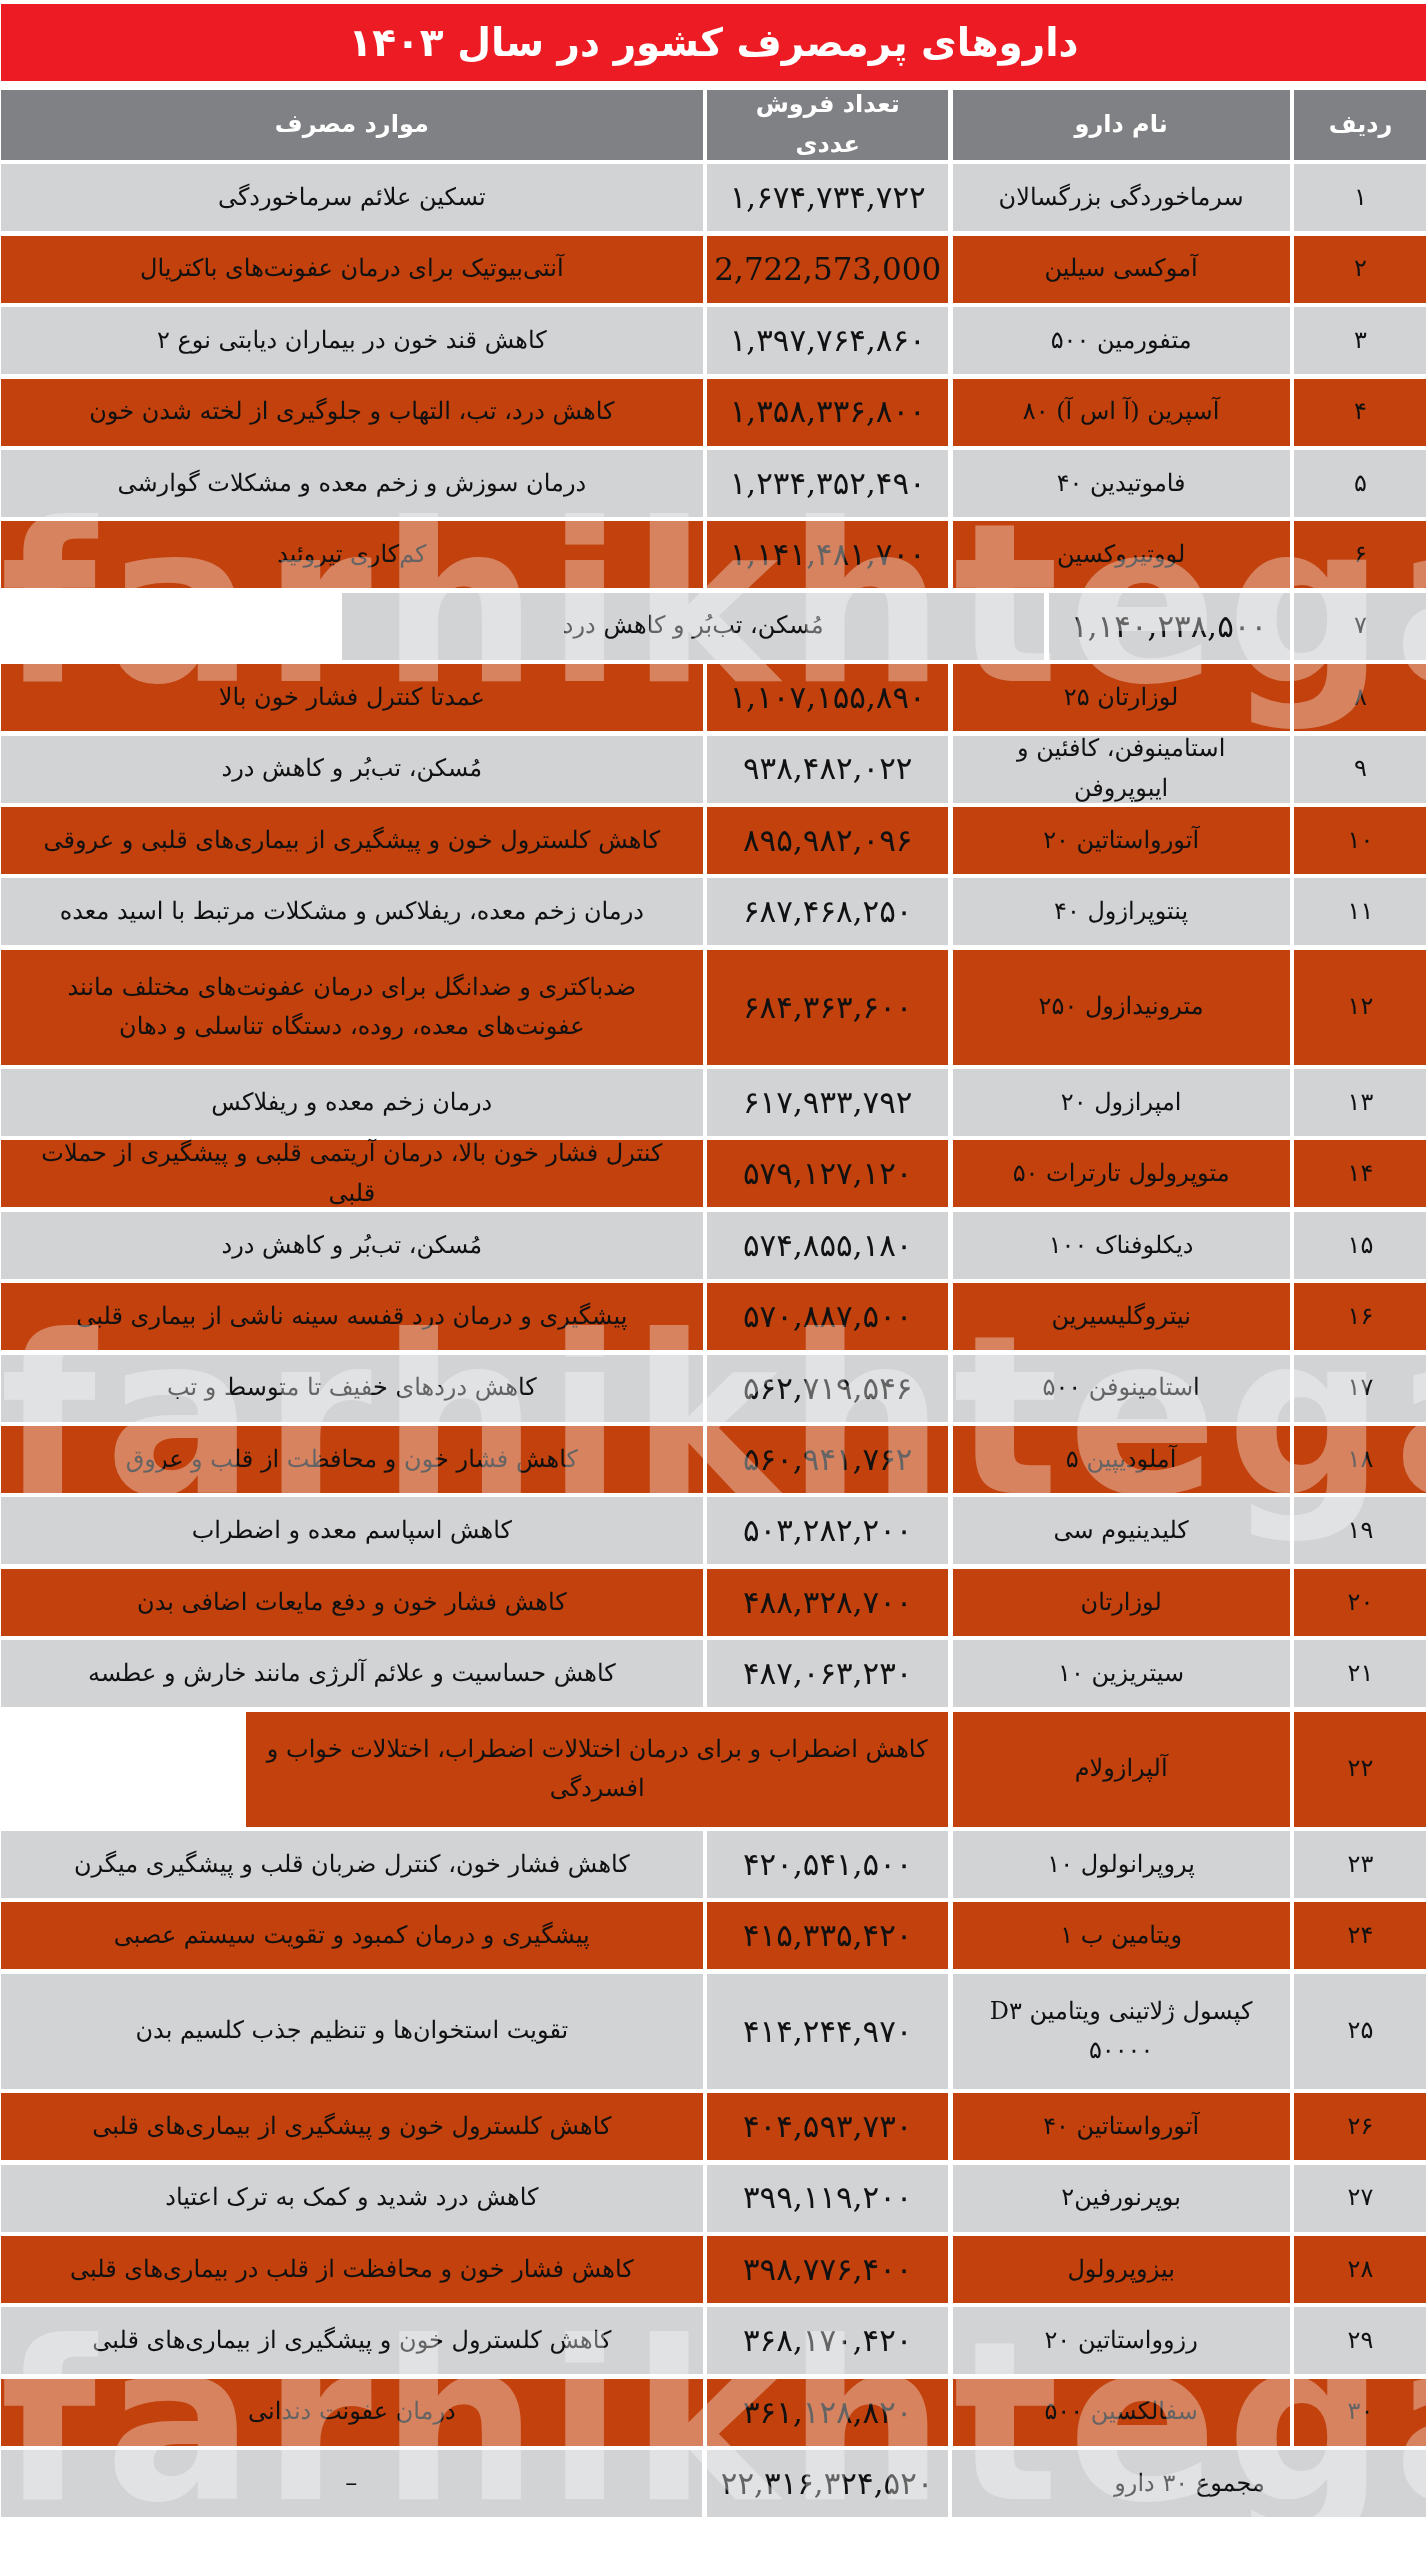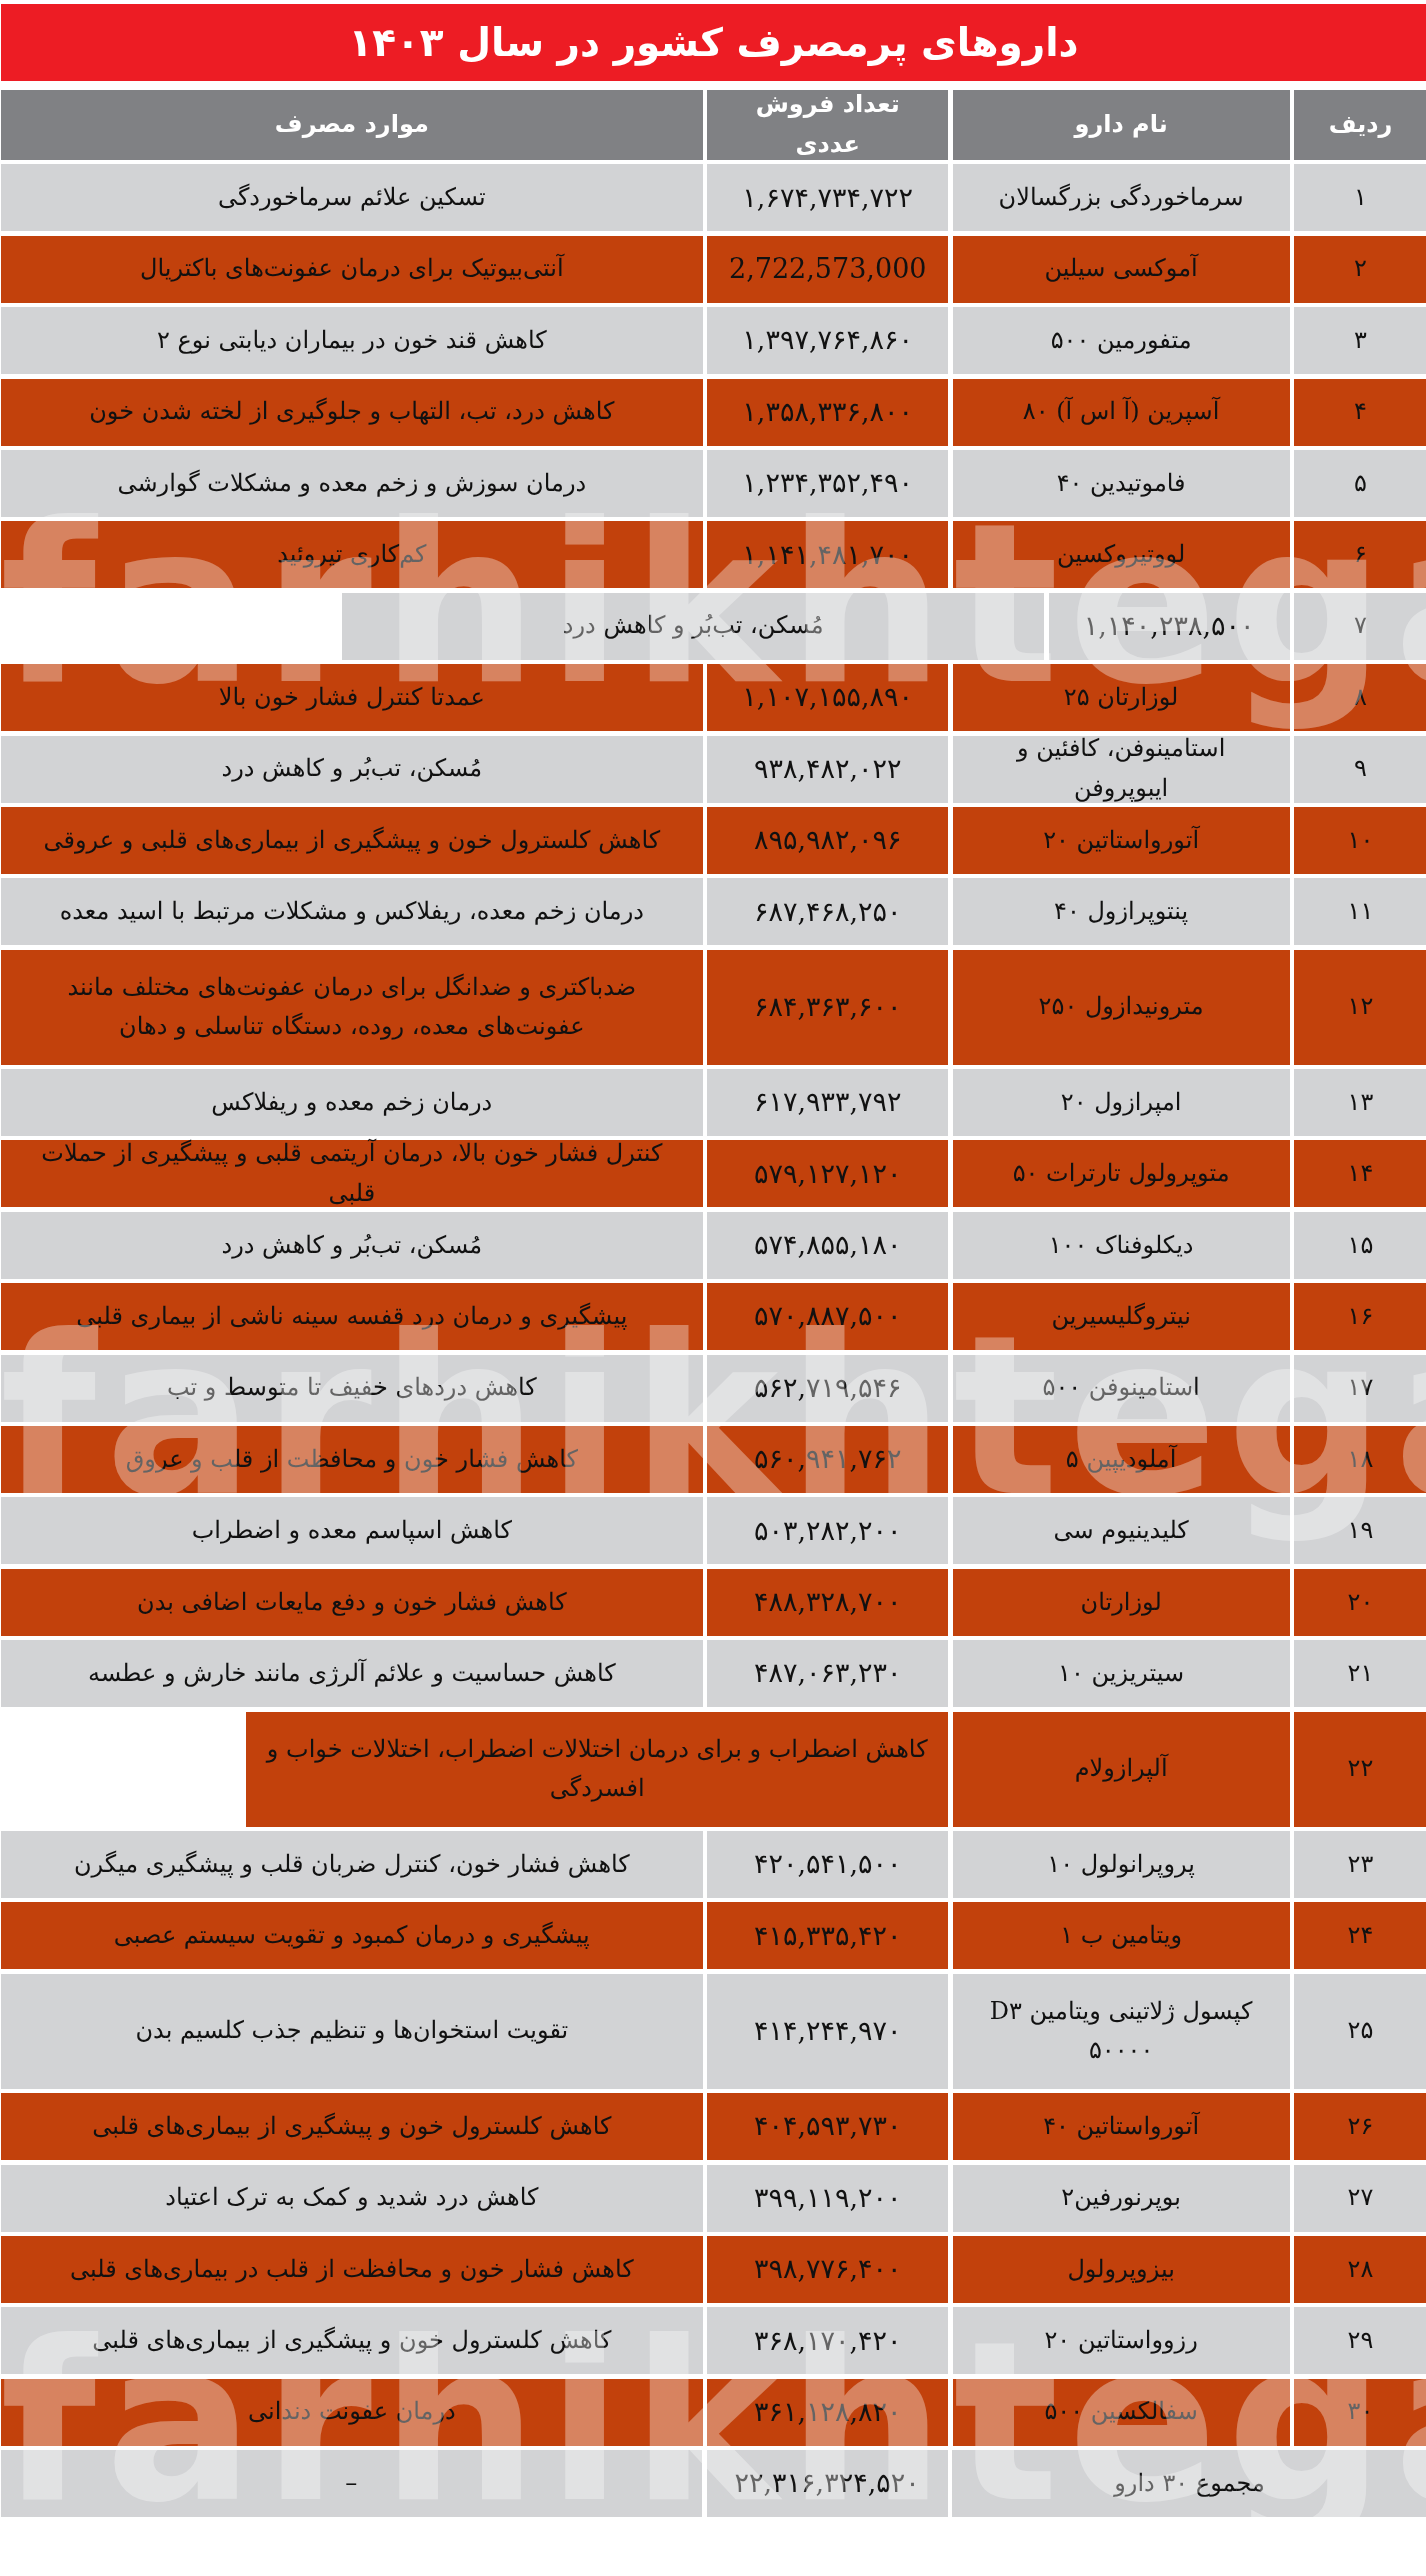--- a/index.html
+++ b/index.html
@@ -11,21 +11,21 @@
                   font-family: "DejaVu Sans", sans-serif; letter-spacing: -0.9px; }
   .table { position: absolute; left: 0; top: 90px; width: 1427px; }
   .row { display: flex; flex-direction: row; margin-bottom: 4.4px; height: 67px; }
   .row.tall { height: 115px; }
   .row.head { height: 70px; }
   .cell { display: flex; align-items: center; justify-content: center; text-align: center;
           box-sizing: border-box; color: #111; font-family: "DejaVu Serif", serif; font-size: 24px;
           line-height: 1.65; padding: 0 16px; }
   .c-rank { width: 133px; margin-left: 4.4px; }
   .c-name { width: 337px; margin-left: 4.4px; }
-  .c-count { width: 241px; margin-left: 4.4px; font-size: 27px; }
+  .c-count { width: 241px; margin-left: 4.4px; font-size: 31px; }
   .c-use { width: 702px; }
   .c-merged { width: 475px; margin-left: 4.4px; }
   .head .cell { background: #808184; color: #ffffff; font-family: "DejaVu Sans", sans-serif;
                 font-weight: bold; font-size: 24px; }
   .row.odd .cell { background: #D2D3D5; }
   .row.even .cell { background: #c2410c; }
   .watermark { position: absolute; left: 0; width: 1427px; text-align: center; direction: ltr;
                font-family: "DejaVu Sans", sans-serif; font-weight: bold; font-size: 221px;
                color: rgba(255,255,255,0.35); pointer-events: none; letter-spacing: 8.8px;
                line-height: 1; white-space: nowrap; }

